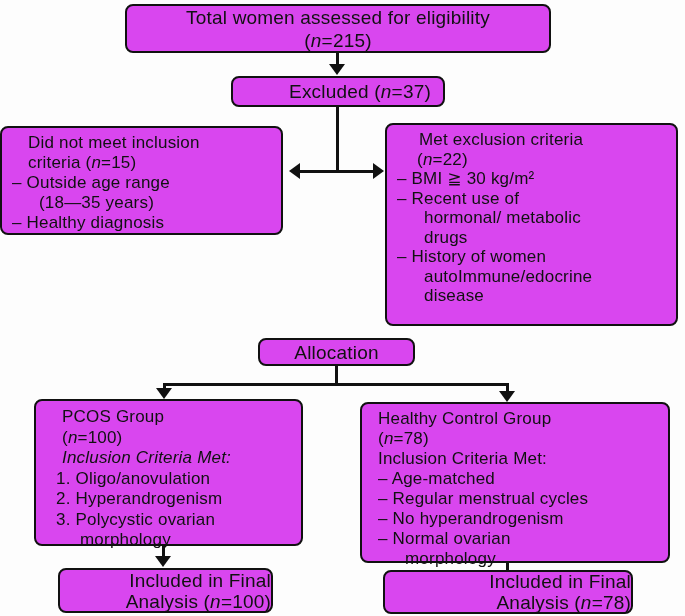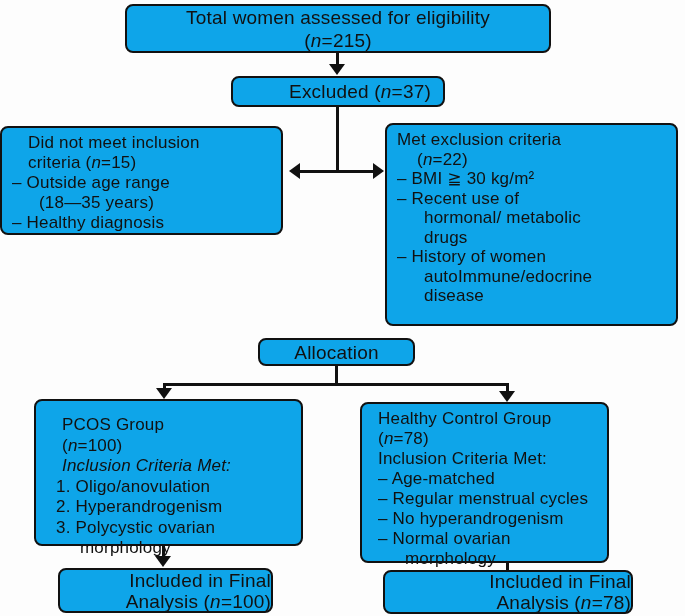--- a/index.html
+++ b/index.html
@@ -3,21 +3,21 @@
 <meta charset="utf-8">
 <style>
   html,body{margin:0;padding:0;background:#ffffff;}
   .canvas{
     position:relative;width:685px;height:616px;overflow:hidden;
     background:#fdfdfd;color:#111;
     font-family:"Liberation Sans","DejaVu Sans",sans-serif;
     -webkit-font-smoothing:antialiased;
   }
   .box{
-    position:absolute;box-sizing:border-box;background:#0ea5e9;
+    position:absolute;box-sizing:border-box;background:#d946ef;
     border:2.5px solid #111;border-radius:8px;color:#111;
   }
   .ctr{display:flex;flex-direction:column;justify-content:center;align-items:center;text-align:center;}
   .lft{display:flex;flex-direction:column;justify-content:center;align-items:flex-end;text-align:left;}
   .fs-lg{font-size:19px;line-height:23px;letter-spacing:.2px;}
   .fs-md{font-size:17px;line-height:20px;letter-spacing:.2px;}
   .it{font-style:italic;}
   .hang{padding-left:27px;text-indent:-27px;}
   .cont{padding-left:27px;}
   .vline,.hline{position:absolute;background:#111;}
@@ -52,21 +52,21 @@
 
   <div class="box fs-md" style="left:0;top:126px;width:283px;height:109px;padding:5px 6px 0 10px;">
     <div style="margin-left:16px;">Did not meet inclusion</div>
     <div style="margin-left:16px;"><span>criteria (</span><span class="it">n</span><span>=15)</span></div>
     <div class="hang">– Outside age range</div>
     <div class="cont">(18—35 years)</div>
     <div class="hang">– Healthy diagnosis</div>
   </div>
 
   <div class="box fs-md" style="left:385px;top:123px;width:293px;height:203px;padding:5px 4px 0 10px;line-height:19.5px;">
-    <div style="margin-left:0;">Met exclusion criteria</div>
+    <div style="margin-left:22px;">Met exclusion criteria</div>
     <div style="margin-left:20px;"><span>(</span><span class="it">n</span><span>=22)</span></div>
     <div class="hang">– BMI ≧ 30 kg/m²</div>
     <div class="hang">– Recent use of</div>
     <div class="cont">hormonal/ metabolic</div>
     <div class="cont">drugs</div>
     <div class="hang">– History of women</div>
     <div class="cont">autoImmune/edocrine</div>
     <div class="cont">disease</div>
   </div>
 
@@ -74,31 +74,31 @@
     <div>Allocation</div>
   </div>
 
   <div class="vline" style="left:335px;top:366px;height:20px;"></div>
   <div class="hline" style="left:163px;top:383px;width:346px;"></div>
   <div class="vline" style="left:163px;top:383px;height:6px;"></div>
   <div class="arr-d" style="left:156px;top:388px;"></div>
   <div class="vline" style="left:506px;top:383px;height:9px;"></div>
   <div class="arr-d" style="left:499px;top:391px;"></div>
 
-  <div class="box fs-md" style="left:34px;top:399px;width:269px;height:147px;padding:14px 4px 0 20px;line-height:20.5px;">
+  <div class="box fs-md" style="left:34px;top:399px;width:269px;height:147px;padding:6px 4px 0 20px;line-height:20.5px;">
     <div style="margin-left:6px;">PCOS Group</div>
     <div style="margin-left:6px;"><span>(</span><span class="it">n</span><span>=100)</span></div>
     <div class="it" style="margin-left:6px;">Inclusion Criteria Met:</div>
     <div class="hang" style="padding-left:24px;text-indent:-24px;">1. Oligo/anovulation</div>
     <div class="hang" style="padding-left:24px;text-indent:-24px;">2. Hyperandrogenism</div>
     <div class="hang" style="padding-left:24px;text-indent:-24px;">3. Polycystic ovarian</div>
     <div style="padding-left:24px;">morphology</div>
   </div>
 
-  <div class="box fs-md" style="left:360px;top:402px;width:249px;height:161px;padding:5px 2px 0 16px;">
+  <div class="box fs-md" style="left:360px;top:402px;width:310px;height:161px;padding:5px 2px 0 16px;">
     <div>Healthy Control Group</div>
     <div><span>(</span><span class="it">n</span><span>=78)</span></div>
     <div>Inclusion Criteria Met:</div>
     <div class="hang">– Age-matched</div>
     <div class="hang">– Regular menstrual cycles</div>
     <div class="hang">– No hyperandrogenism</div>
     <div class="hang">– Normal ovarian</div>
     <div class="cont">morphology</div>
   </div>
 

